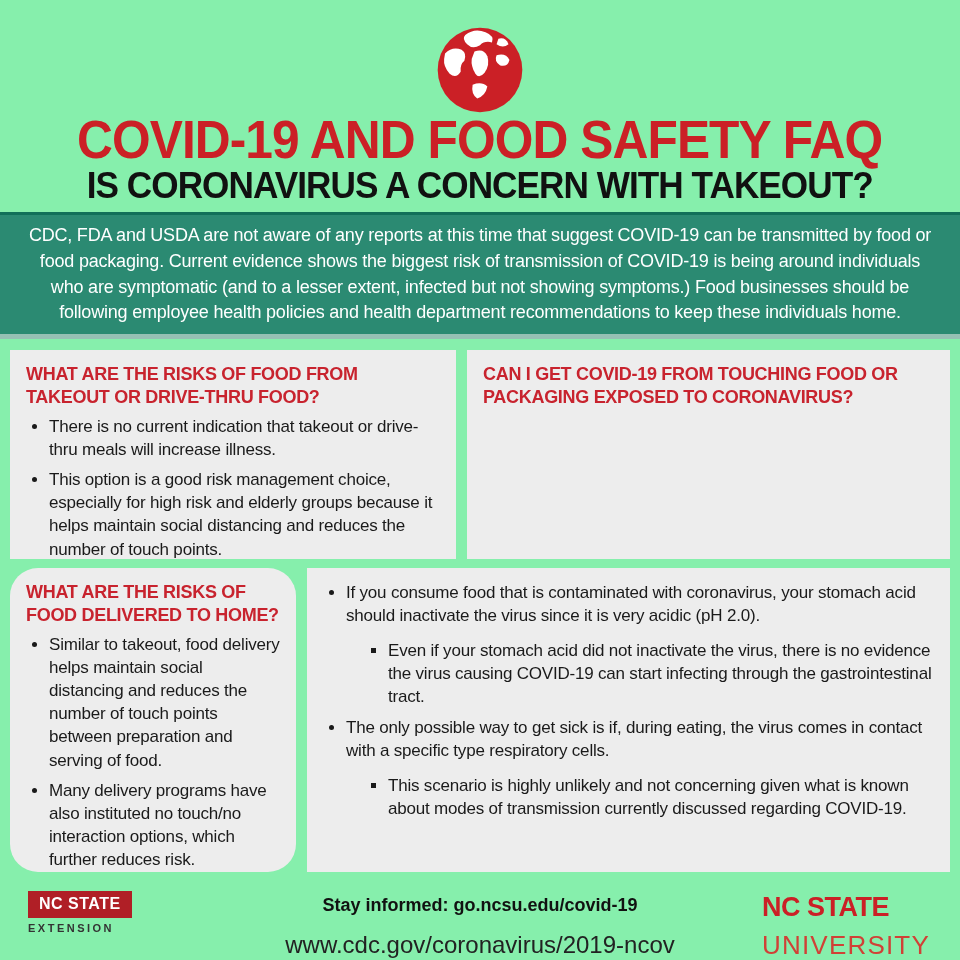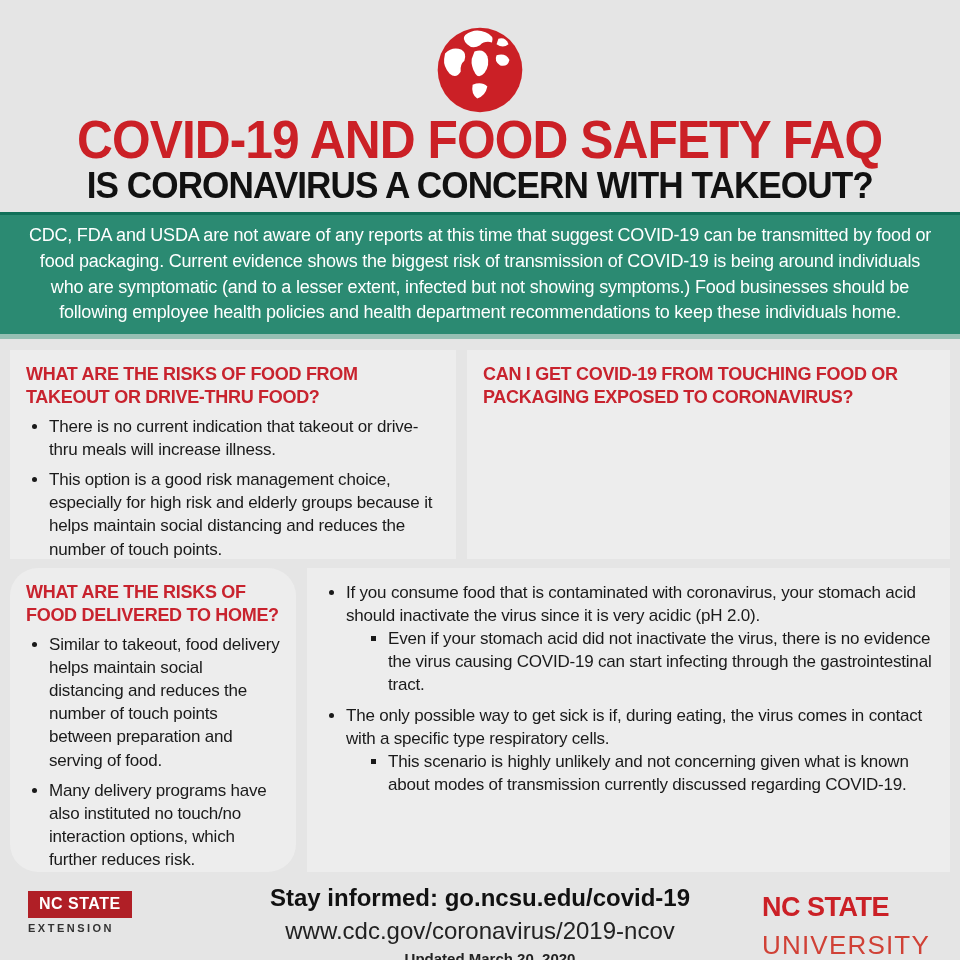--- a/index.html
+++ b/index.html
@@ -1,20 +1,20 @@
 <!DOCTYPE html>
 <html><head>
 <meta charset="utf-8">
 <title>COVID-19 and Food Safety FAQ</title>
 <style>
   html,body { margin:0; padding:0; background:#ffffff; }
   body { font-family:"Liberation Sans", sans-serif; color:#1a1a1a; }
   .page {
     position:relative; width:960px; height:960px;
-    background:#e5e5e5; overflow:hidden; margin:0 auto;
+    background:#86efac; overflow:hidden; margin:0 auto;
   }
 
   
   .globe { position:absolute; top:24px; left:434px; width:92px; height:92px; }
   .title-row { position:absolute; top:112px; left:0; width:960px; text-align:center; }
   .title {
     display:inline-block; transform:scaleX(0.92); transform-origin:center;
     color:#cb2026; font-size:54px; font-weight:700; letter-spacing:-1px;
     line-height:1.02; white-space:nowrap;
   }
@@ -48,21 +48,21 @@
     line-height:1.25; letter-spacing:-0.3px;
   }
   .card ul {
     margin:0; padding-left:23px; list-style-type:disc;
   }
   .card li {
     font-size:17px; line-height:1.36; letter-spacing:-0.2px;
     margin-bottom:7px; color:#1a1a1a;
   }
   .card ul.subs {
-    list-style-type:square; padding-left:42px; margin-top:0;
+    list-style-type:square; padding-left:42px; margin-top:12px;
   }
   .card ul.subs li { margin-bottom:4px; }
 
   .card-takeout   { left:10px;  top:350px; width:446px; height:209px; }
   .card-packaging { left:467px; top:350px; width:483px; height:209px; }
   .card-delivery  { left:10px;  top:568px; width:286px; height:304px;border-radius:28px; }
   .card-ingest    { left:307px; top:568px; width:643px; height:304px; }
 
   
   .ext-logo { position:absolute; left:28px; top:891px; }
@@ -70,21 +70,21 @@
     display:inline-block; background:#b01f26; color:#ffffff;
     font-weight:700; font-size:16px; letter-spacing:0.5px;
     padding:4px 11px 5px 11px;
   }
   .ext-sub {
     margin-top:4px; color:#333333; font-size:11px; letter-spacing:2.5px;
     font-weight:700;
   }
 
   .footer-center { position:absolute; left:0; top:882px; width:960px; text-align:center; }
-  .stay-informed { font-size:24px; font-weight:700; color:#111111; margin:0; line-height:1.3; }
+  .stay-informed { font-size:18px; font-weight:700; color:#111111; margin:12px; line-height:1.3; }
   .cdc-url       { font-size:24px; font-weight:400; color:#222222; margin:2px 0 0 0; line-height:1.3; }
   .updated       { font-size:15px; font-weight:700; color:#222222; margin:4px 0 0 0; line-height:1.2;padding-left:20px; }
 
   .univ-logo { position:absolute; right:30px; top:894px; }
   .univ-line1 { color:#cb2026; font-size:27px; font-weight:700; letter-spacing:-0.5px; line-height:1.0; }
   .univ-line2 { color:#d04136; font-size:26px; font-weight:400; letter-spacing:1.2px; line-height:1.1; margin-top:10px; }
 </style>
 </head>
 <body>
 

